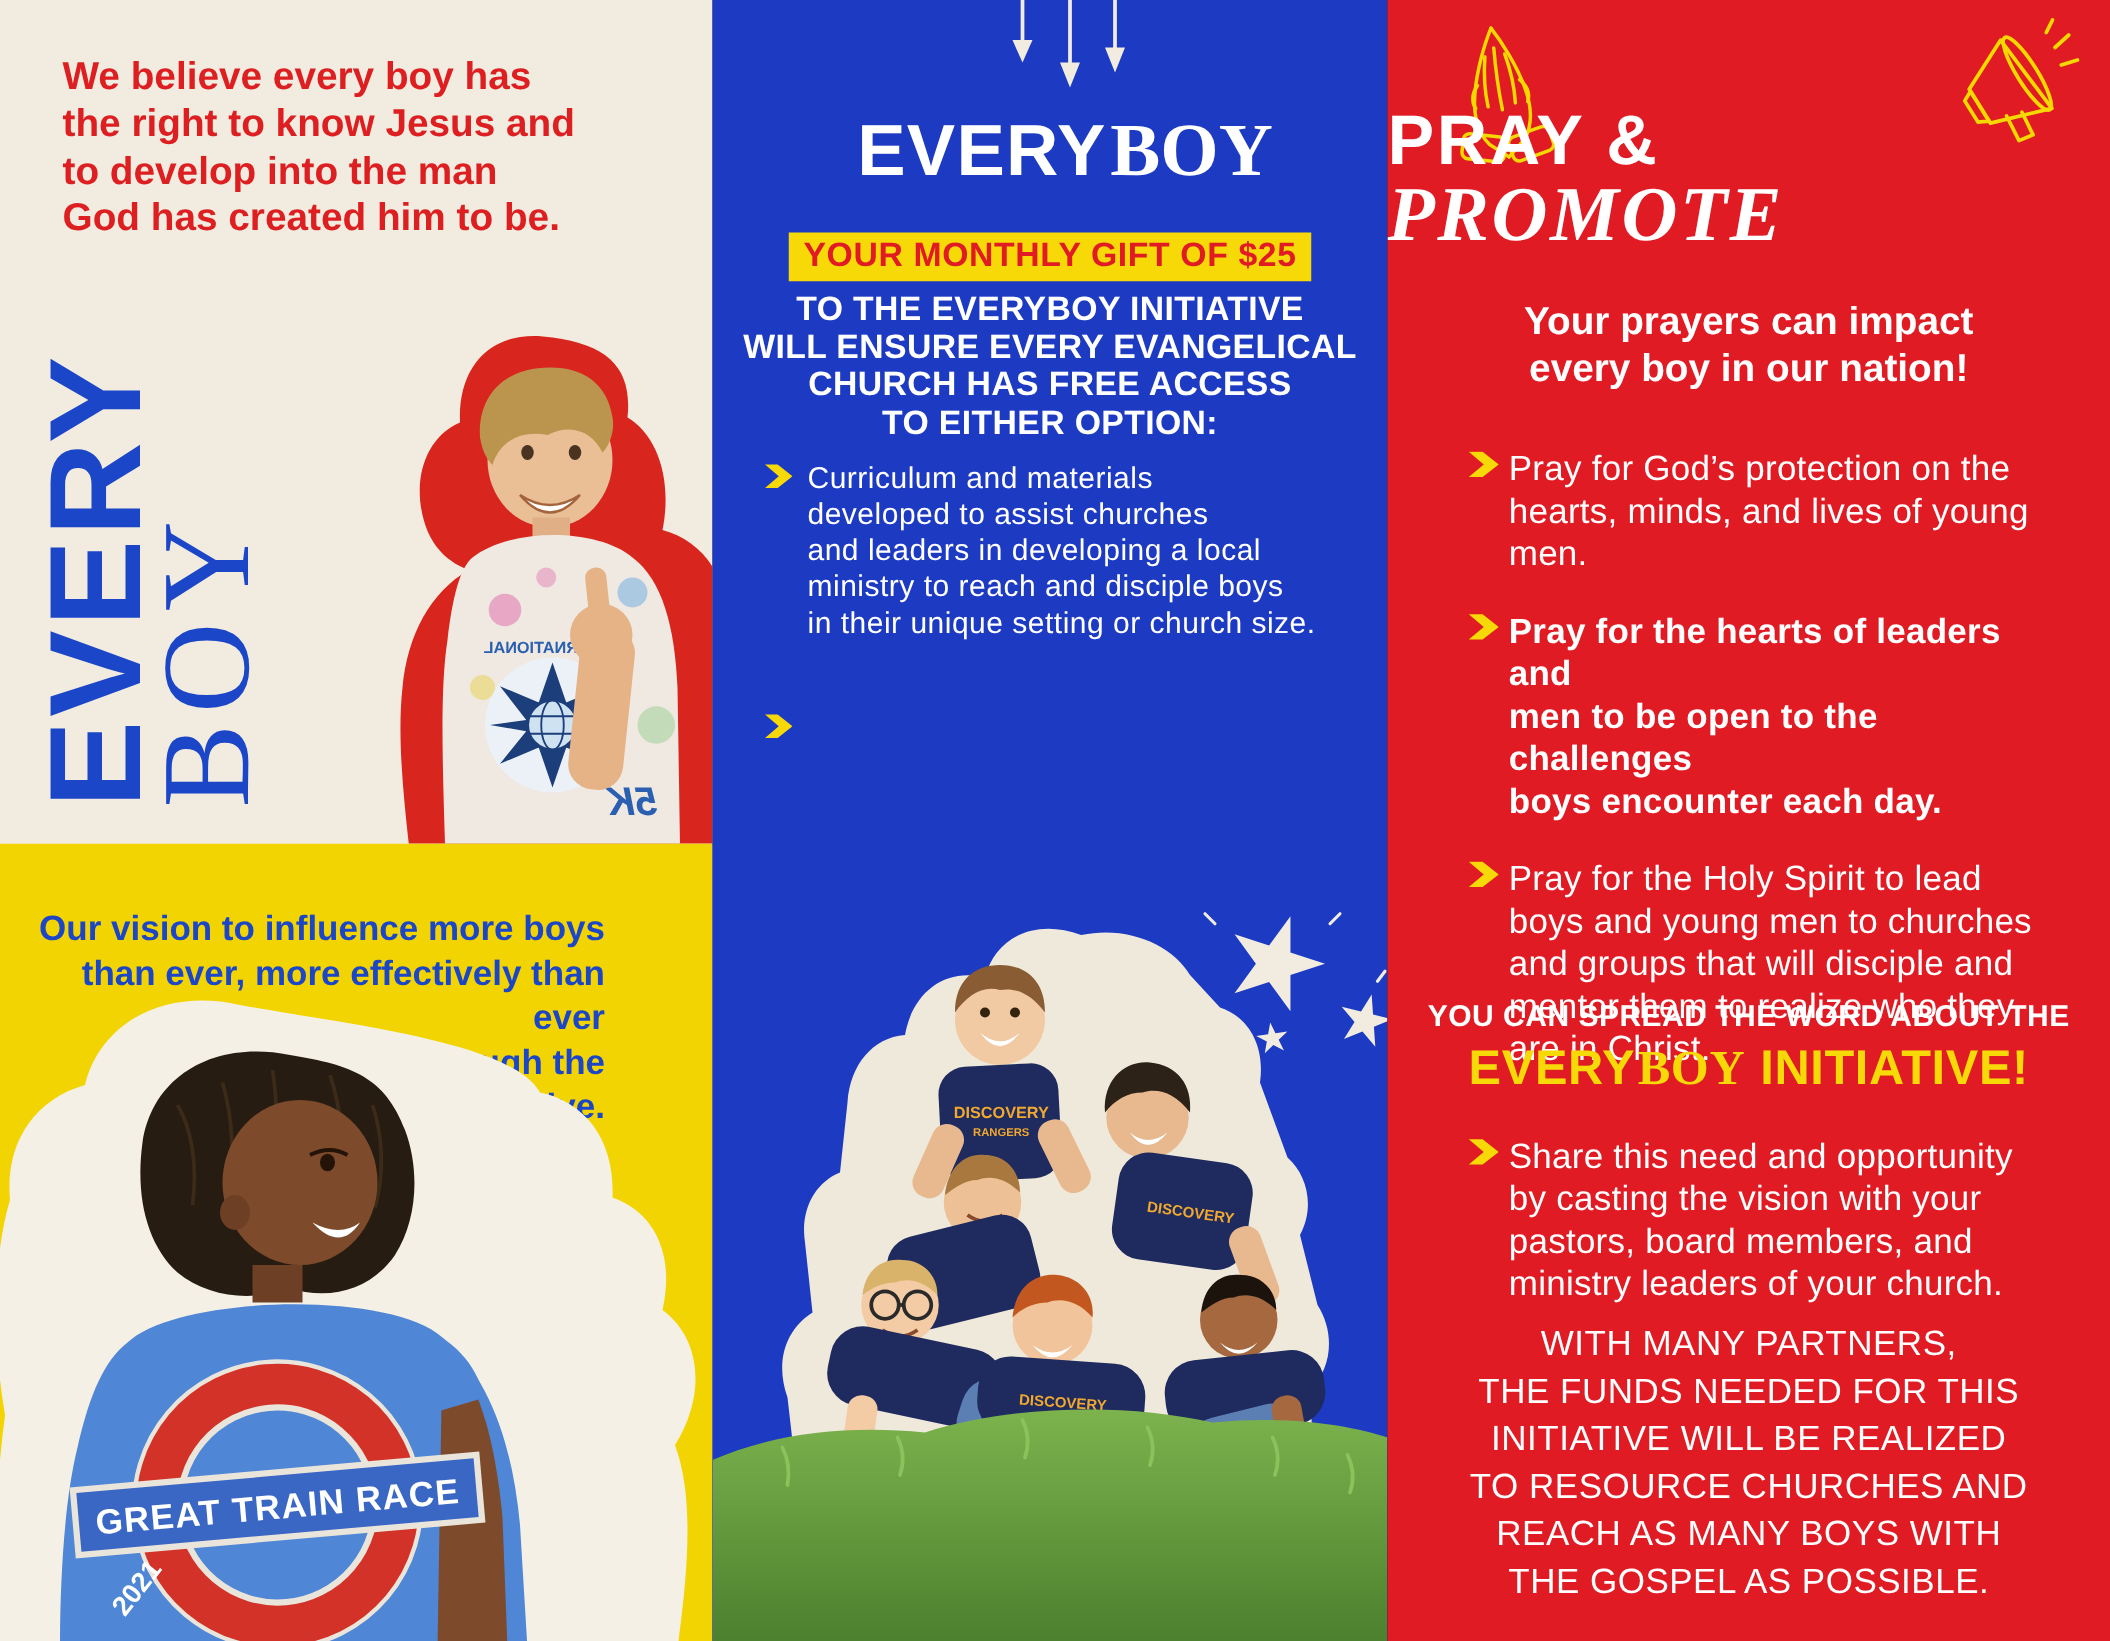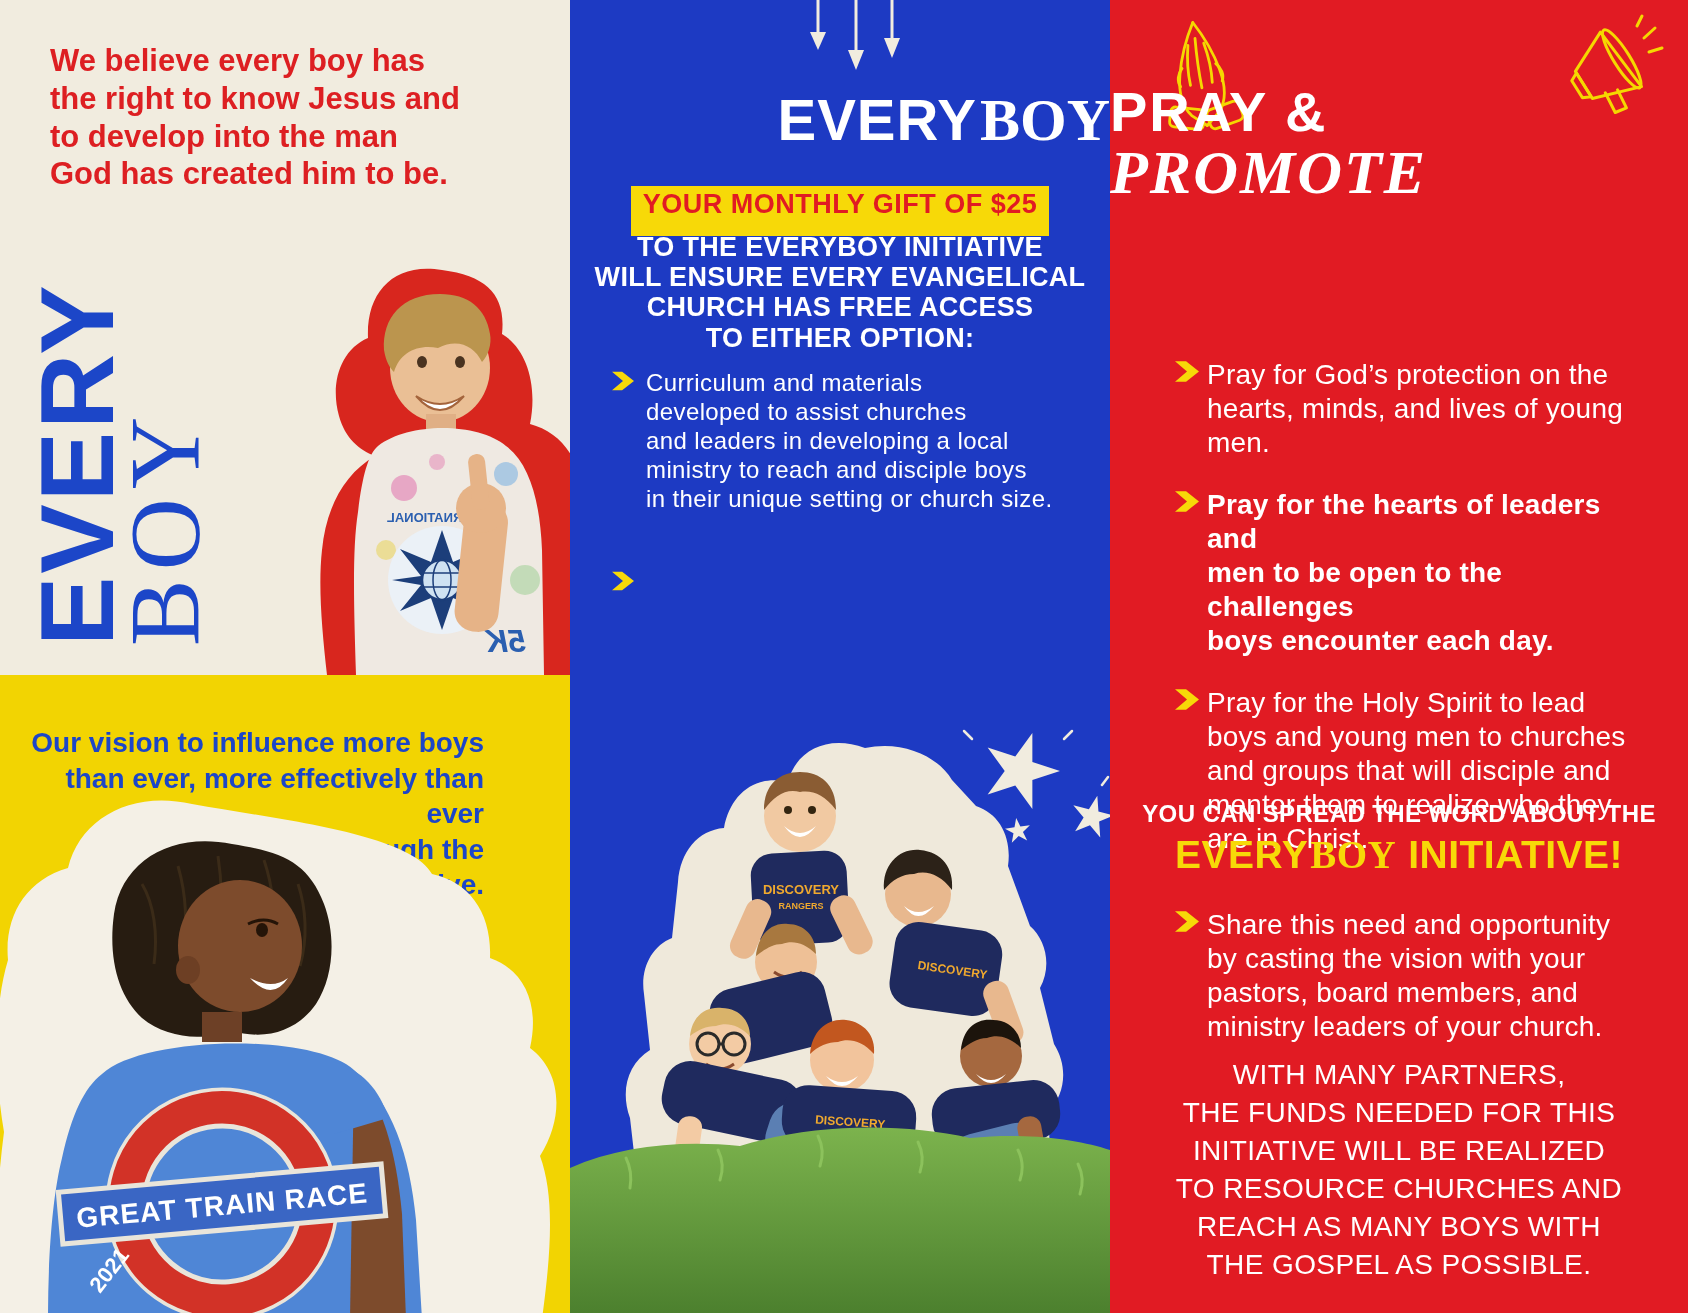--- a/index.html
+++ b/index.html
@@ -25,27 +25,27 @@
   .yellow-section{position:absolute;left:0;right:0;top:675px;bottom:0;background:#f2d402;}
   .vision{position:absolute;top:50px;right:86px;display:flex;flex-direction:column;
          align-items:flex-end;gap:20px;text-align:right;color:#1c46c8;}
   .vision p{margin:0;font-size:28px;font-weight:700;line-height:1.27;white-space:pre-line;padding-left:16px;}
   .vision .vp3{font-size:30px;}
   .photo-bottom{position:absolute;left:-18px;bottom:-6px;}
   .stars-left{position:absolute;left:368px;top:498px;}
 
   
   .arrows{position:absolute;left:238px;top:0;}
-  .mid-title{position:absolute;top:90px;left:0;width:100%;margin:0;text-align:right;
+  .mid-title{position:absolute;top:90px;left:12px;width:100%;margin:0;text-align:center;
          color:#fff;font-size:58px;line-height:1;font-weight:700;letter-spacing:1px;}
   .mid-title .serif{font-family:"Liberation Serif","DejaVu Serif",serif;font-size:60px;
          font-weight:700;letter-spacing:0;margin-left:3px;}
   .gift-highlight-wrap{position:absolute;top:186px;left:0;width:100%;text-align:center;}
   .gift-highlight{display:inline-block;background:#f7d908;color:#e11b23;font-weight:700;
-         font-size:27px;letter-spacing:.5px;padding:3px 12px 16px;}
+         font-size:27px;letter-spacing:.5px;padding:3px 12px 5px;}
   .gift-body{position:absolute;top:232px;left:0;width:100%;margin:0;text-align:center;
          color:#fff;font-weight:700;font-size:27px;line-height:1.12;white-space:pre-line;
          letter-spacing:.3px;}
   .bullet-list{list-style:none;margin:0;padding:0;display:flex;flex-direction:column;}
   .mid-bullets{position:absolute;top:368px;left:42px;right:24px;gap:55px;}
   .bullet{display:flex;align-items:flex-start;}
   .mid-bullets .bullet{gap:12px;}
   .chev{flex:none;margin-top:3px;}
   .mid-bullets .btext{color:#fff;font-size:24px;line-height:29px;letter-spacing:.4px;
          white-space:pre-line;}
@@ -366,20 +366,22 @@
         <line x1="100" y1="42" x2="113" y2="38"></line>
         <line x1="88" y1="16" x2="93" y2="6"></line>
       </g>
     </svg>
 
     <div class="pray-title">
       <div class="l1">PRAY &amp;</div>
       <div class="l2">PROMOTE</div>
     </div>
 
+    <p class="impact">Your prayers can impact
+every boy in our nation!</p>
 
     <ul class="bullet-list pray-bullets">
       <li class="bullet">
         <span class="chev">
           <svg width="24" height="21" viewBox="0 0 26 22">
               <polygon points="0,0 12,0 26,11 12,22 0,22 13,11" fill="#f7d908"></polygon>
             </svg>
         </span>
         <span class="btext">Pray for God’s protection on the
 hearts, minds, and lives of young

